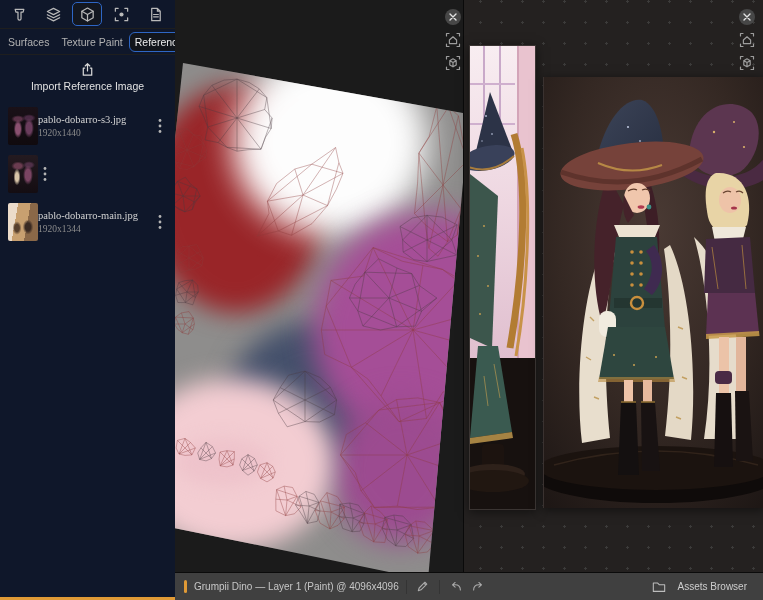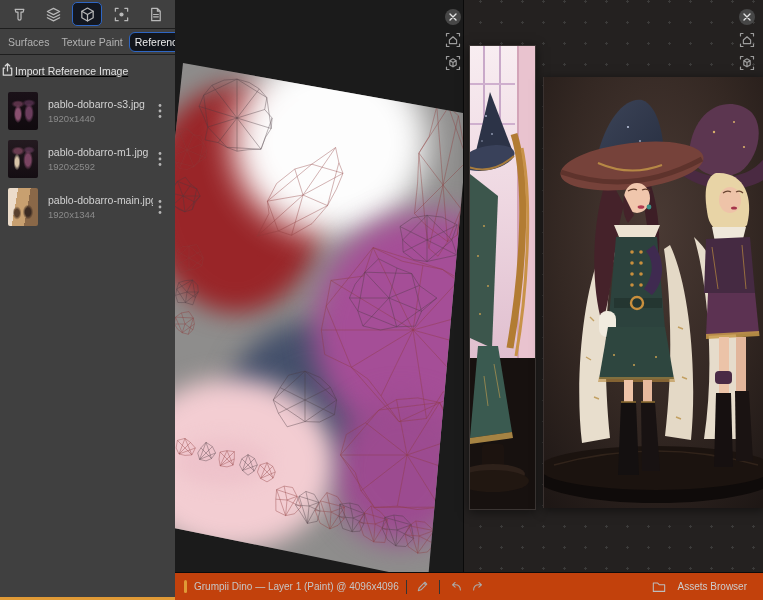--- a/index.html
+++ b/index.html
@@ -2,29 +2,29 @@
 <html><head>
 <meta charset="utf-8">
 <style>
   html,body{margin:0;padding:0;}
   body{
     width:763px;height:600px;position:relative;overflow:hidden;
     background:#0c0c0c;font-family:"Liberation Sans",sans-serif;
     -webkit-font-smoothing:antialiased;
   }
   
-  #sidebar{position:absolute;left:0;top:0;width:175px;height:600px;background:#404040;}
+  #sidebar{position:absolute;left:0;top:0;width:175px;height:600px;background:#0f172a;}
   .toolbar{height:28px;display:flex;align-items:center;justify-content:space-evenly;border-bottom:1px solid #1e1e1e;}
   .tool-btn{width:28px;height:22px;display:flex;align-items:center;justify-content:center;border:1px solid transparent;border-radius:5px;cursor:pointer;}
   .tool-btn.active{border-color:#2e66c4;background:#131720;}
   .tool-btn svg{stroke:#b9b9b9;fill:none;stroke-width:1.3;stroke-linejoin:round;stroke-linecap:round;}
   .tabs{height:25px;display:flex;align-items:center;justify-content:space-evenly;border-bottom:1px solid #1e1e1e;padding:0 2px;}
   .tab{font-size:10.5px;color:#b2b2b2;padding:3px 5px;border:1px solid transparent;border-radius:6px;cursor:pointer;white-space:nowrap;}
   .tab.active{color:#ececec;border-color:#2e66c4;background:#12151b;}
-  .import{display:flex;flex-direction:row;align-items:center;padding:7px 0 6px 0;cursor:pointer;text-decoration:underline;}
+  .import{display:flex;flex-direction:column;align-items:center;padding:7px 0 6px 0;cursor:pointer;}
   .import svg{stroke:#d8d8d8;fill:none;stroke-width:1.3;stroke-linecap:round;stroke-linejoin:round;}
   .import-label{font-size:10.5px;color:#e2e2e2;margin-top:3px;}
   .ref-list{padding:4px 0;}
   .ref-item{display:flex;align-items:center;padding:5px 8px;cursor:pointer;}
   .thumb{width:30px;height:38px;border-radius:2px;flex:none;}
   .thumb.t1{background:
     radial-gradient(ellipse 6px 13px at 10px 22px,#8a5070 40%,transparent 70%),
     radial-gradient(ellipse 7px 14px at 21px 21px,#6a3c5c 40%,transparent 70%),
     radial-gradient(ellipse 9px 5px at 10px 12px,#5a3248 40%,transparent 75%),
     radial-gradient(ellipse 9px 5px at 21px 11px,#4a2a44 40%,transparent 75%),
@@ -32,21 +32,21 @@
   .thumb.t2{background:
     radial-gradient(ellipse 5px 12px at 9px 22px,#d8c4a8 35%,transparent 70%),
     radial-gradient(ellipse 7px 14px at 20px 20px,#7a4462 40%,transparent 70%),
     radial-gradient(ellipse 9px 6px at 10px 11px,#6a3c50 40%,transparent 75%),
     radial-gradient(ellipse 8px 5px at 21px 10px,#503048 40%,transparent 75%),
     linear-gradient(#241a20,#140d12);}
   .thumb.t3{background:
     radial-gradient(ellipse 7px 10px at 20px 24px,#3a2a22 40%,transparent 75%),
     radial-gradient(ellipse 6px 9px at 9px 25px,#58402e 40%,transparent 75%),
     linear-gradient(100deg,#ecdcca 0 28%,#c8a070 28% 62%,#8a6848 62%);}
-  .ref-meta{flex:1;margin-left:10px;min-width:0;}
+  .ref-meta{flex:1;min-width:0;font-family:Liberation Serif, serif;}
   .ref-name{font-size:10.5px;color:#d2d2d2;white-space:nowrap;overflow:hidden;}
   .ref-size{font-size:9.5px;color:#8b8b8b;margin-top:3px;}
   .kebab{width:14px;flex:none;display:flex;justify-content:center;cursor:pointer;}
   #sidebar-progress{position:absolute;left:0;bottom:0;width:175px;height:3px;background:#e09a36;}
 
   
   #main{position:absolute;left:175px;top:0;width:588px;height:600px;}
   #canvas-pane{position:absolute;left:0;top:0;width:288px;height:572px;background:#1b1b1b;overflow:hidden;}
   #uv-plane{position:absolute;inset:0;background:#8e8d8c;
     clip-path:polygon(8px 63px,294px 114px,253px 580px,-40px 520px);}
@@ -60,21 +60,21 @@
   .ctl svg{stroke:#9d9d9d;fill:none;stroke-width:1.2;stroke-linecap:round;stroke-linejoin:round;}
 
   #ref-board{position:absolute;left:288px;top:0;width:300px;height:572px;background:#242120;border-left:1px solid #0a0a0a;
     background-image:radial-gradient(#3c3b3a 1px,transparent 1.4px);background-size:21px 21px;background-position:6px 12px;}
   .ref-card{position:absolute;box-shadow:0 2px 10px rgba(0,0,0,.5);}
   #card1{left:5px;top:45px;width:65px;height:463px;border:1px solid #3a3432;}
   #card2{left:79px;top:77px;width:221px;height:431px;border-left:1px solid #3a3230;}
   .ref-card svg{display:block;}
 
   
-  #status-bar{position:absolute;left:0;top:572px;width:588px;height:28px;background:#c2410c;border-top:1px solid #0b0b0b;
+  #status-bar{position:absolute;left:0;top:572px;width:588px;height:28px;background:#404040;border-top:1px solid #0b0b0b;
     display:flex;align-items:center;box-sizing:border-box;}
   .accent-bar{width:3px;height:13px;border-radius:2px;background:#e09a36;margin:0 7px 0 9px;flex:none;}
   .proj-info{font-size:10px;color:#c6c6c6;white-space:nowrap;}
   .vdiv{width:1px;height:14px;background:#343434;margin:0 7px;flex:none;}
   .sb-icon{display:flex;align-items:center;justify-content:center;width:18px;height:18px;cursor:pointer;flex:none;}
   .sb-icon svg{stroke:#ababab;fill:none;stroke-width:1.2;stroke-linecap:round;stroke-linejoin:round;}
   #assets-btn{margin-left:auto;margin-right:10px;display:flex;align-items:center;gap:12px;cursor:pointer;padding:3px 6px;border-radius:4px;}
   #assets-btn span{font-size:10px;color:#cdcdcd;white-space:nowrap;}
   #assets-btn svg{stroke:#bdbdbd;fill:none;stroke-width:1.2;stroke-linejoin:round;}
 </style>
@@ -139,24 +139,20 @@
       <div class="kebab">
         <svg width="4" height="16" viewBox="0 0 4 16">
             <circle cx="2" cy="2.5" r="1.4" fill="#b5b5b5"></circle>
             <circle cx="2" cy="8" r="1.4" fill="#b5b5b5"></circle>
             <circle cx="2" cy="13.5" r="1.4" fill="#b5b5b5"></circle>
           </svg>
       </div>
     </div>
     <div class="ref-item">
       <div class="thumb t2"></div>
-      <div class="ref-meta">
-        <div class="ref-name">pablo-dobarro-m1.jpg</div>
-        <div class="ref-size">1920x2592</div>
-      </div>
       <div class="kebab">
         <svg width="4" height="16" viewBox="0 0 4 16">
             <circle cx="2" cy="2.5" r="1.4" fill="#b5b5b5"></circle>
             <circle cx="2" cy="8" r="1.4" fill="#b5b5b5"></circle>
             <circle cx="2" cy="13.5" r="1.4" fill="#b5b5b5"></circle>
           </svg>
       </div>
     </div>
     <div class="ref-item">
       <div class="thumb t3"></div>

